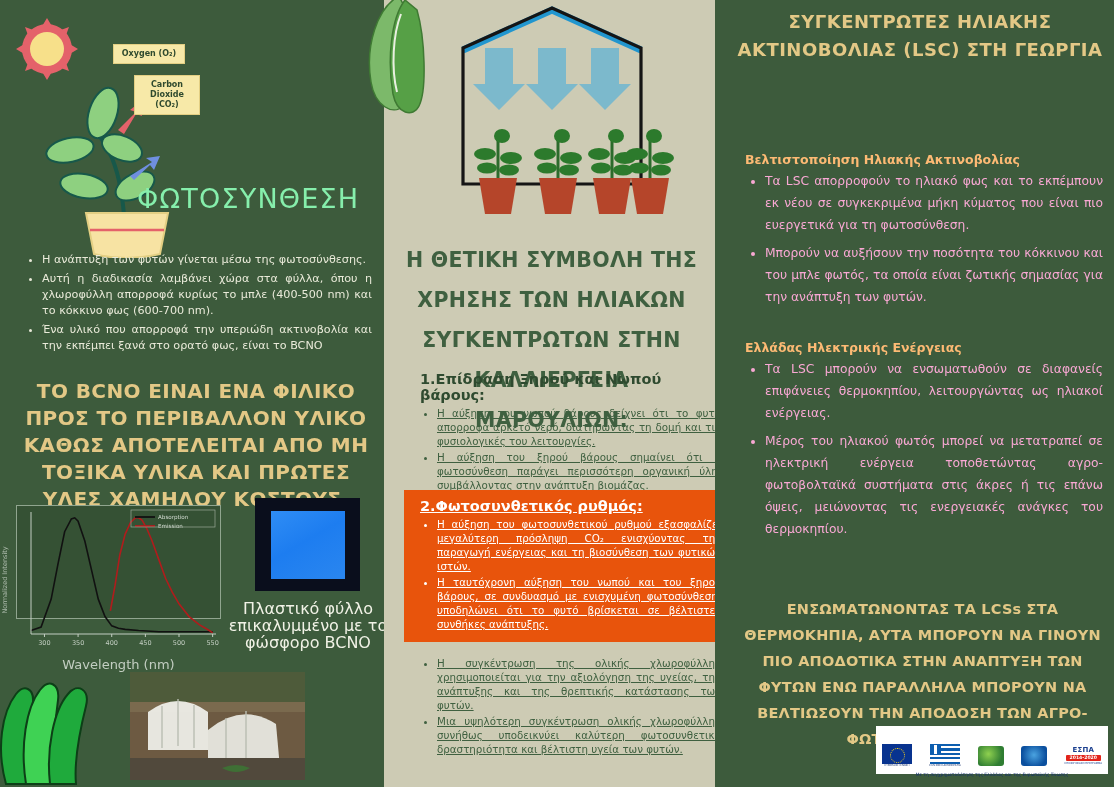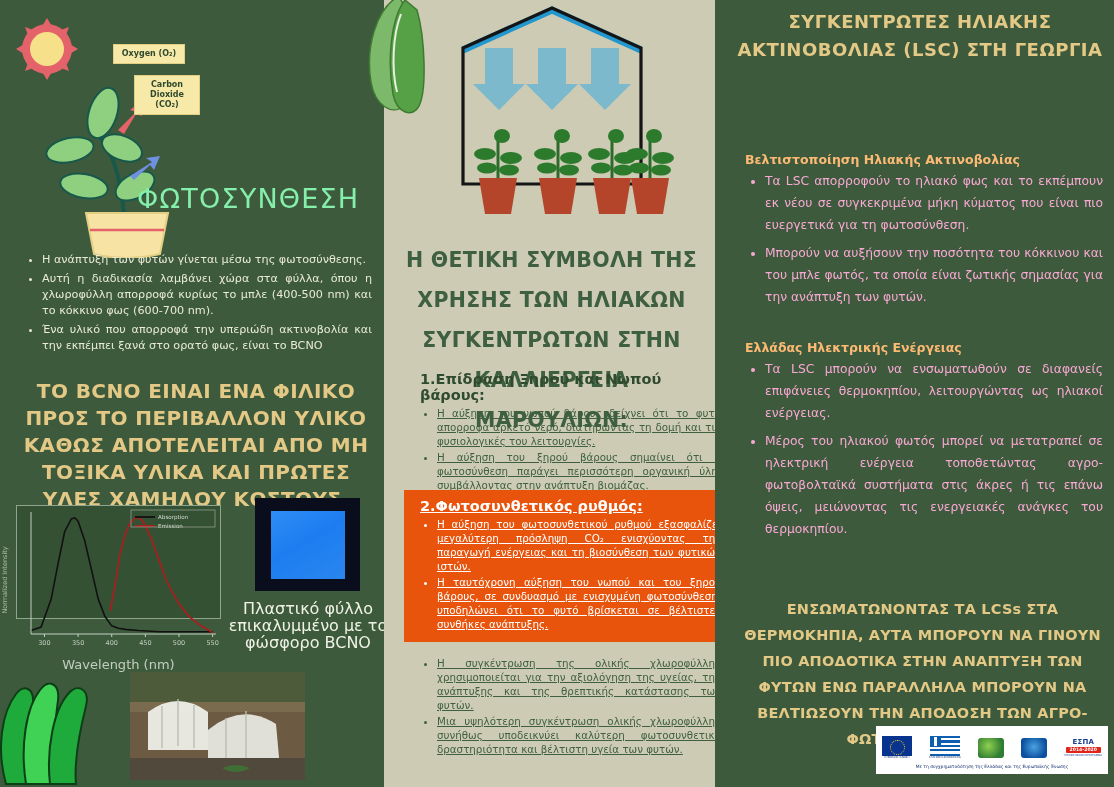--- a/index.html
+++ b/index.html
@@ -79,21 +79,21 @@
   .r-sub2{top:340px;}
   .r-list{position:absolute;left:745px;width:358px;color:#f9a8d4;font-size:12.3px;line-height:22px;}
   .r-list ul{margin:0;padding-left:20px;}
   .r-list li{margin-bottom:6px;text-align:justify;}
   .r-list1{top:170px;}
   .r-list2{top:358px;}
   .r-concl{position:absolute;left:740px;top:596px;width:365px;text-align:center;
       color:#e3c886;font-size:14.5px;line-height:26px;font-weight:600;letter-spacing:.2px;}
 
   .logobar{position:absolute;left:876px;top:726px;width:232px;height:48px;
-      background:#ffffff;box-sizing:border-box;padding:8px 6px;}
+      background:#ffffff;box-sizing:border-box;padding:16px 6px;}
   .logorow{display:flex;align-items:center;justify-content:space-between;height:27px;}
   .logorow > div{display:flex;flex-direction:column;align-items:center;}
   .lgcap{font-size:2.6px;color:#16306b;line-height:3.4px;text-align:center;max-width:46px;}
   .eubox{width:30px;height:20px;background:#08338f;position:relative;}
   .eubox::after{content:"";position:absolute;left:8px;top:4px;width:13px;height:13px;
       border:1.6px dotted #ffd617;border-radius:50%;}
   .grflag{width:30px;height:20px;background:
       repeating-linear-gradient(#0d5eaf 0 2.2px,#ffffff 2.2px 4.4px);position:relative;}
   .grflag::after{content:"";position:absolute;left:0;top:0;width:11px;height:11px;background:#0d5eaf;}
   .grflag::before{content:"";position:absolute;left:4px;top:1px;width:3px;height:9px;background:#fff;z-index:2;}

